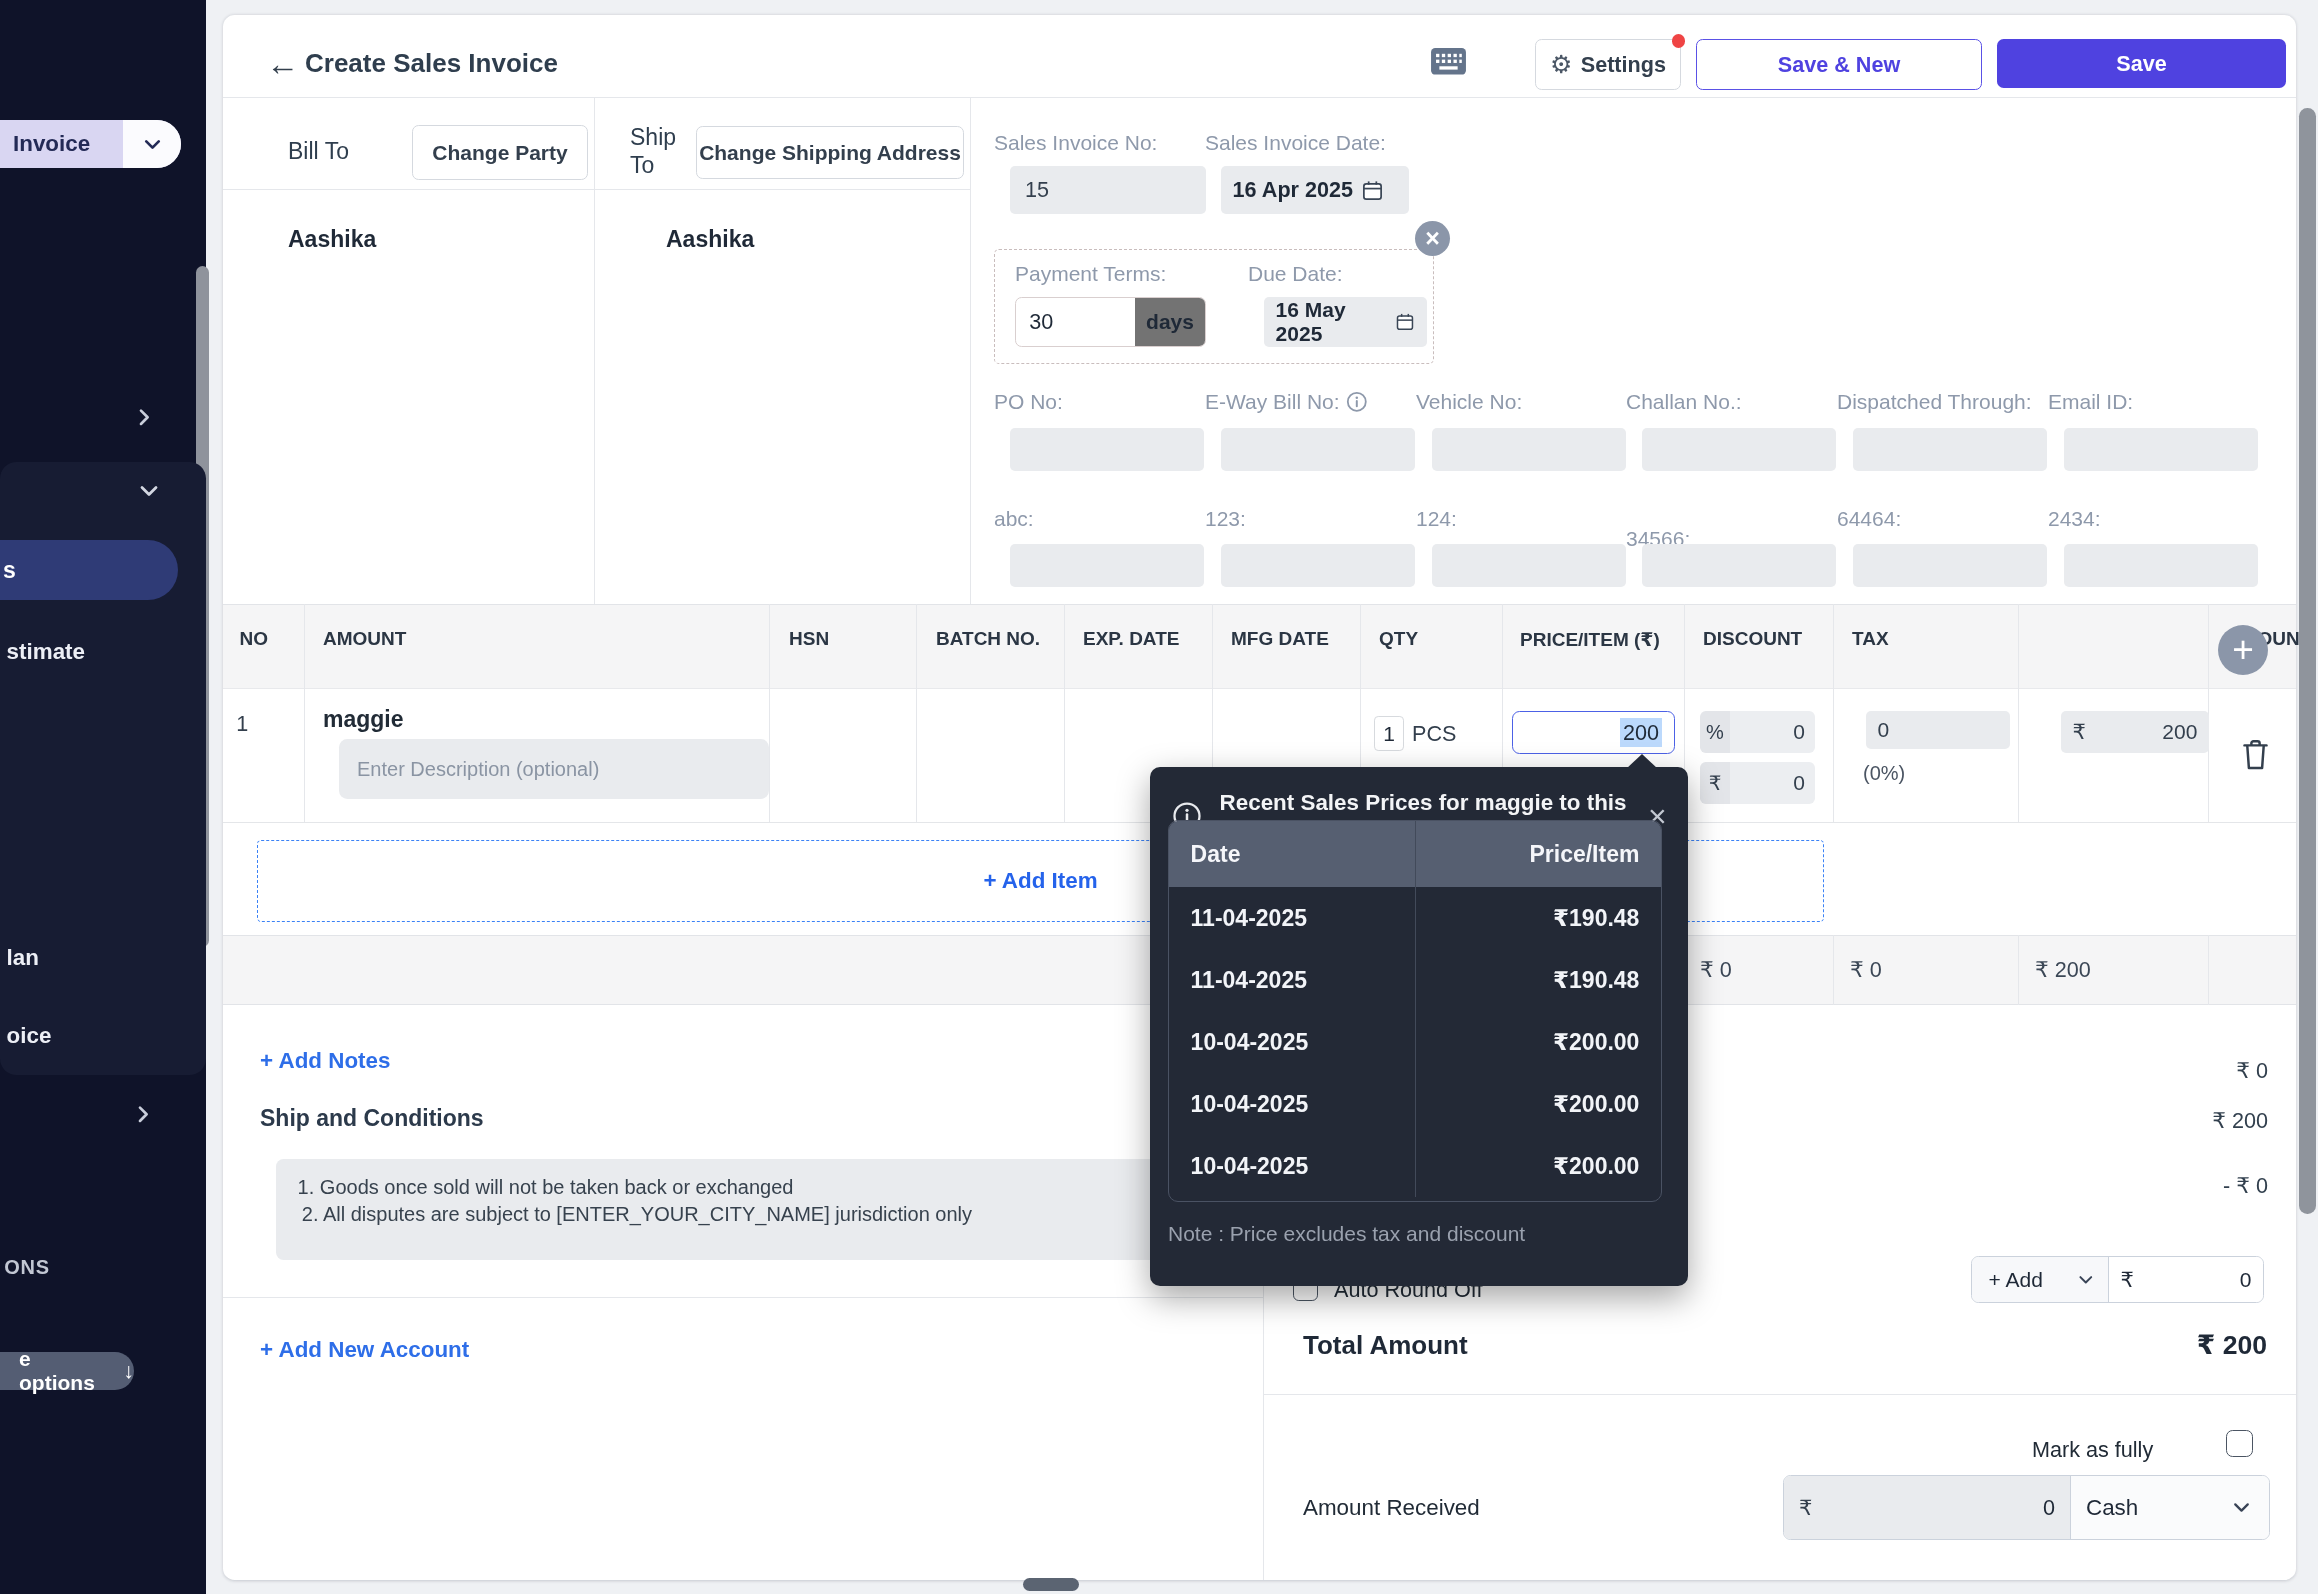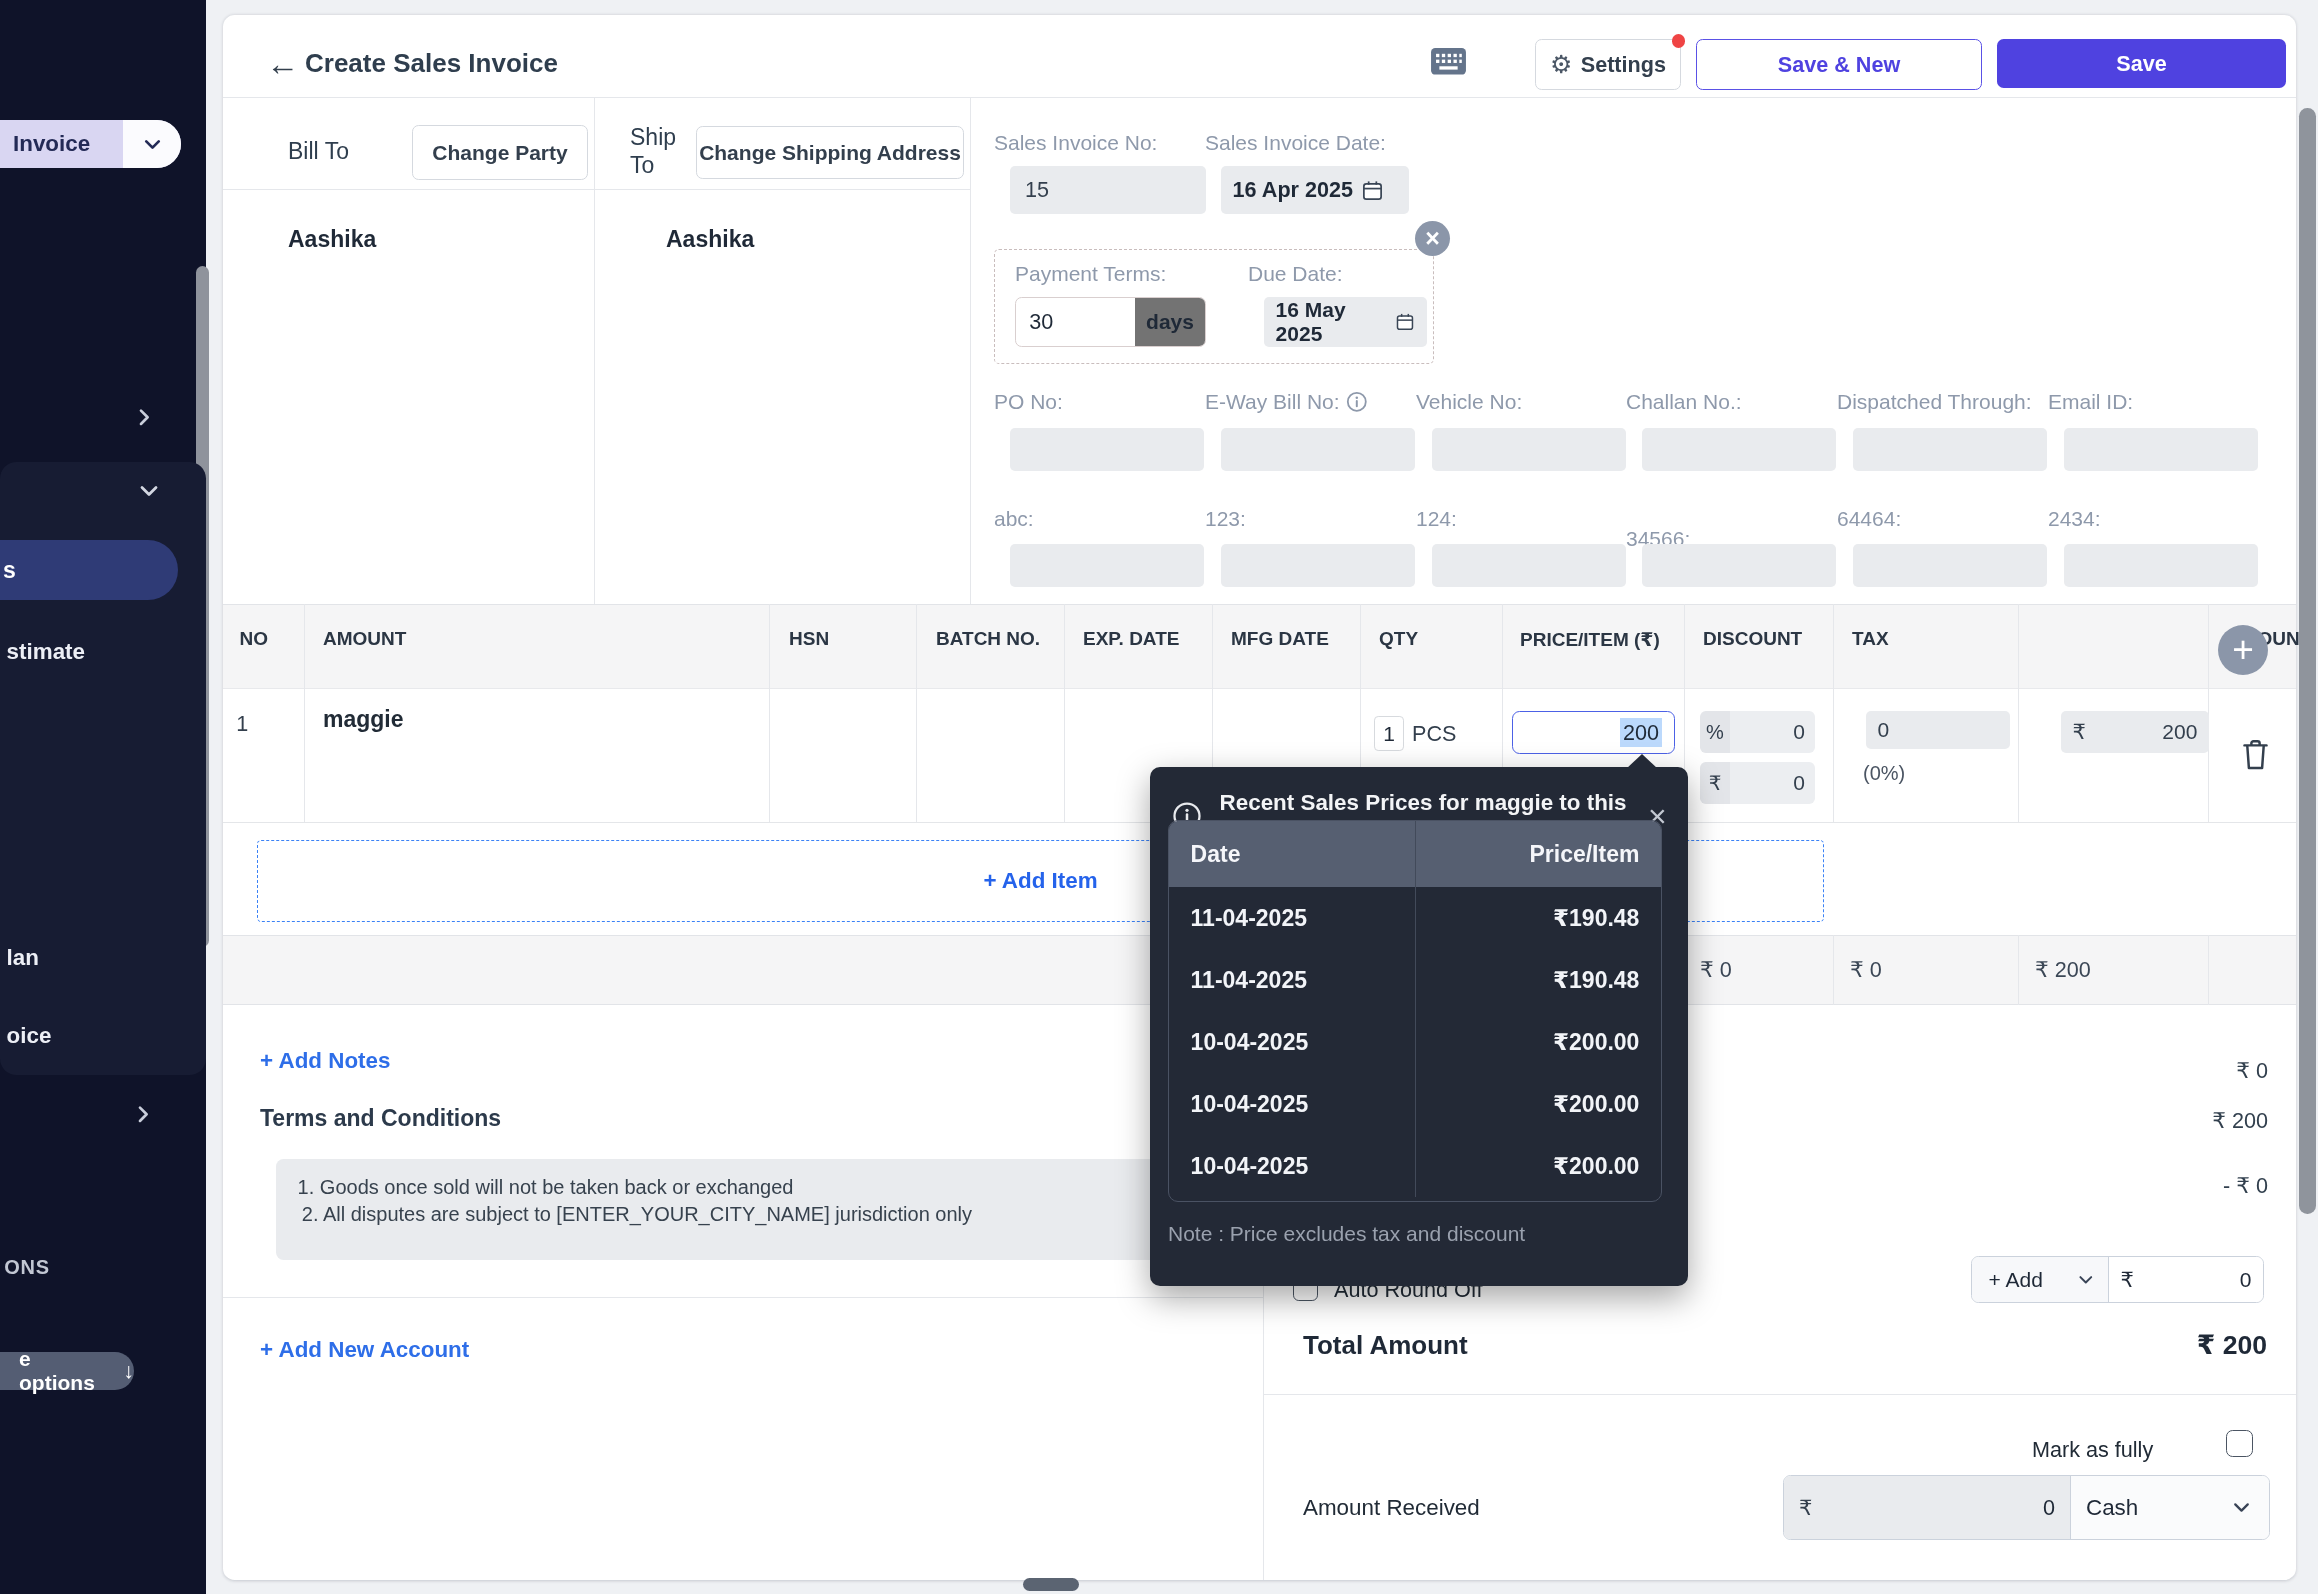--- a/index.html
+++ b/index.html
@@ -232,20 +232,21 @@
     <div class="abs th" style="left:1297px;top:613px;">PRICE/ITEM (₹)</div>
     <div class="abs th" style="left:1480px;top:613px;">DISCOUNT</div>
     <div class="abs th" style="left:1629px;top:613px;">TAX</div>
     <div class="abs th" style="left:2005px;top:613px;">AMOUNT (₹)</div>
 
     <div class="abs" style="left:1995px;top:610px;width:50px;height:50px;border-radius:50%;background:#8b96a9;color:#fff;font-size:37px;font-weight:400;display:flex;align-items:center;justify-content:center;z-index:6;">+</div>
 
     <div class="abs hline" style="left:0;top:807px;width:2073px;background:#e4e6e9;"></div>
     <div class="abs cellnum" style="left:13.3px;top:696px;">1</div>
     <div class="abs" style="left:100px;top:691px;font-size:23px;font-weight:600;color:#212b36;">maggie</div>
+    <div class="abs ginput flex" style="left:100px;top:724px;width:430px;height:60px;border-radius:8.3px;padding-left:18px;box-sizing:border-box;color:#8a94a3;font-size:20px;">Enter Description (optional)</div>
 
     <div class="abs flex" style="left:1151px;top:701px;width:28px;height:33px;background:#fff;border:0.8px solid #d7dade;border-radius:4.2px;justify-content:center;font-size:21px;color:#1f2937;">1</div>
     <div class="abs cellnum" style="left:1189px;top:706px;">PCS</div>
 
     <div class="abs flex" style="left:1289px;top:696px;width:163px;height:43px;border:1.7px solid #4c61e6;border-radius:7.5px;background:#fff;justify-content:flex-end;padding-right:11.6px;box-sizing:border-box;">
       <span style="background:#bcd9fc;padding:1.7px 3.3px;font-size:21.6px;color:#1f2937;">200</span>
     </div>
 
     <div class="abs flex" style="left:1477px;top:696px;width:115px;height:42px;border-radius:5.8px;overflow:hidden;">
       <span style="width:30px;height:100%;background:#e3e5e9;display:flex;align-items:center;justify-content:center;font-size:20px;color:#333f4d;">%</span>
@@ -280,21 +281,21 @@
     <div class="abs vline" style="left:1610px;top:920px;height:70px;"></div>
     <div class="abs vline" style="left:1795px;top:920px;height:70px;"></div>
     <div class="abs vline" style="left:1985px;top:920px;height:70px;"></div>
     <div class="abs cellnum" style="left:1477px;top:942px;color:#3b4756;">₹ 0</div>
     <div class="abs cellnum" style="left:1627px;top:942px;color:#3b4756;">₹ 0</div>
     <div class="abs cellnum" style="left:1812px;top:942px;color:#3b4756;">₹ 200</div>
 
     <div class="abs vline" style="left:1040px;top:990px;height:575px;"></div>
 
     <div class="abs blue-link" style="left:37px;top:1033px;">+ Add Notes</div>
-    <div class="abs" style="left:37px;top:1090px;font-size:23px;font-weight:600;color:#2c3a4b;">Terms and Conditions</div>
+    <div class="abs" style="left:37px;top:1090px;font-size:23px;font-weight:600;color:#2c3a4b;">Ship and Conditions</div>
     <div class="abs ginput" style="left:37px;top:1144px;width:977px;height:101px;border-radius:7.5px;padding:15px 0 0 21.6px;box-sizing:border-box;">
       <div style="font-size:20px;color:#37424e;line-height:27px;">1. Goods once sold will not be taken back or exchanged</div>
       <div style="font-size:20px;color:#37424e;line-height:27px;padding-left:4.2px;">2. All disputes are subject to [ENTER_YOUR_CITY_NAME] jurisdiction only</div>
     </div>
     <div class="abs hline" style="left:0;top:1282px;width:1040px;"></div>
     <div class="abs blue-link" style="left:37px;top:1322px;">+ Add New Account</div>
 
     <div class="abs" style="left:1935px;top:1043px;width:110px;text-align:right;font-size:21.6px;color:#32404e;">₹ 0</div>
     <div class="abs" style="left:1935px;top:1093px;width:110px;text-align:right;font-size:21.6px;color:#32404e;">₹ 200</div>
     <div class="abs" style="left:1935px;top:1158px;width:110px;text-align:right;font-size:21.6px;color:#32404e;">- ₹ 0</div>

